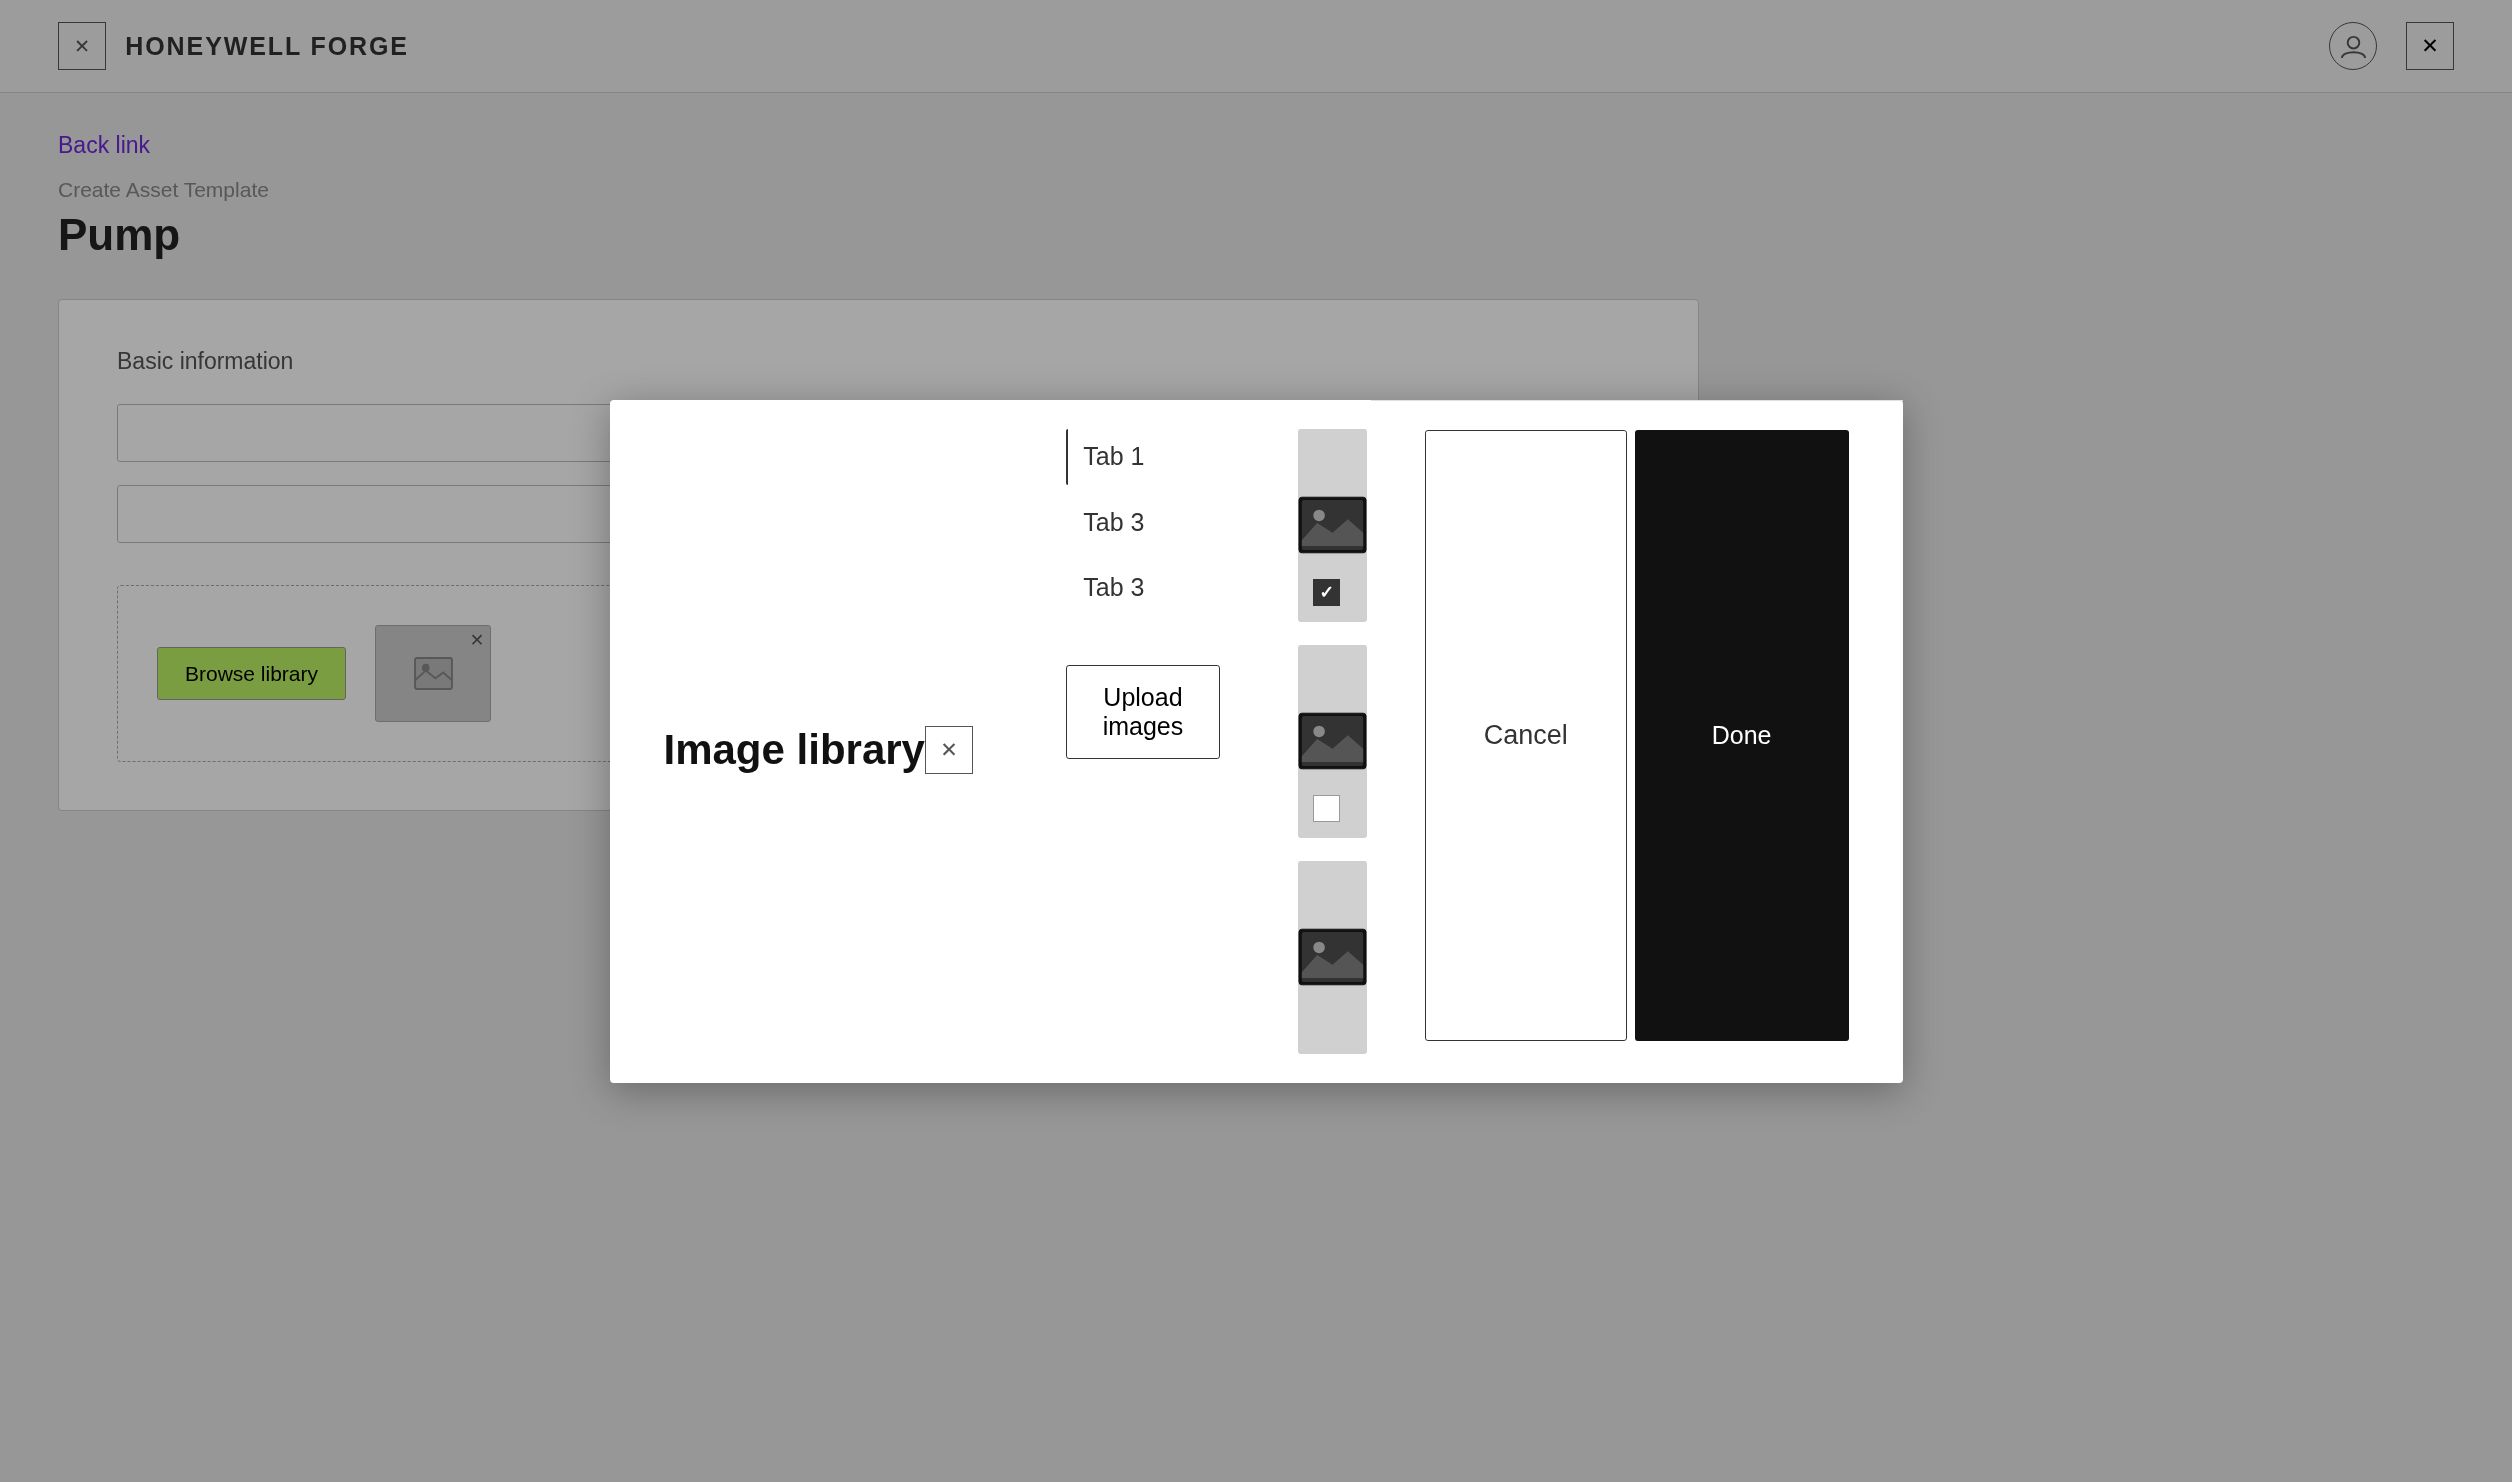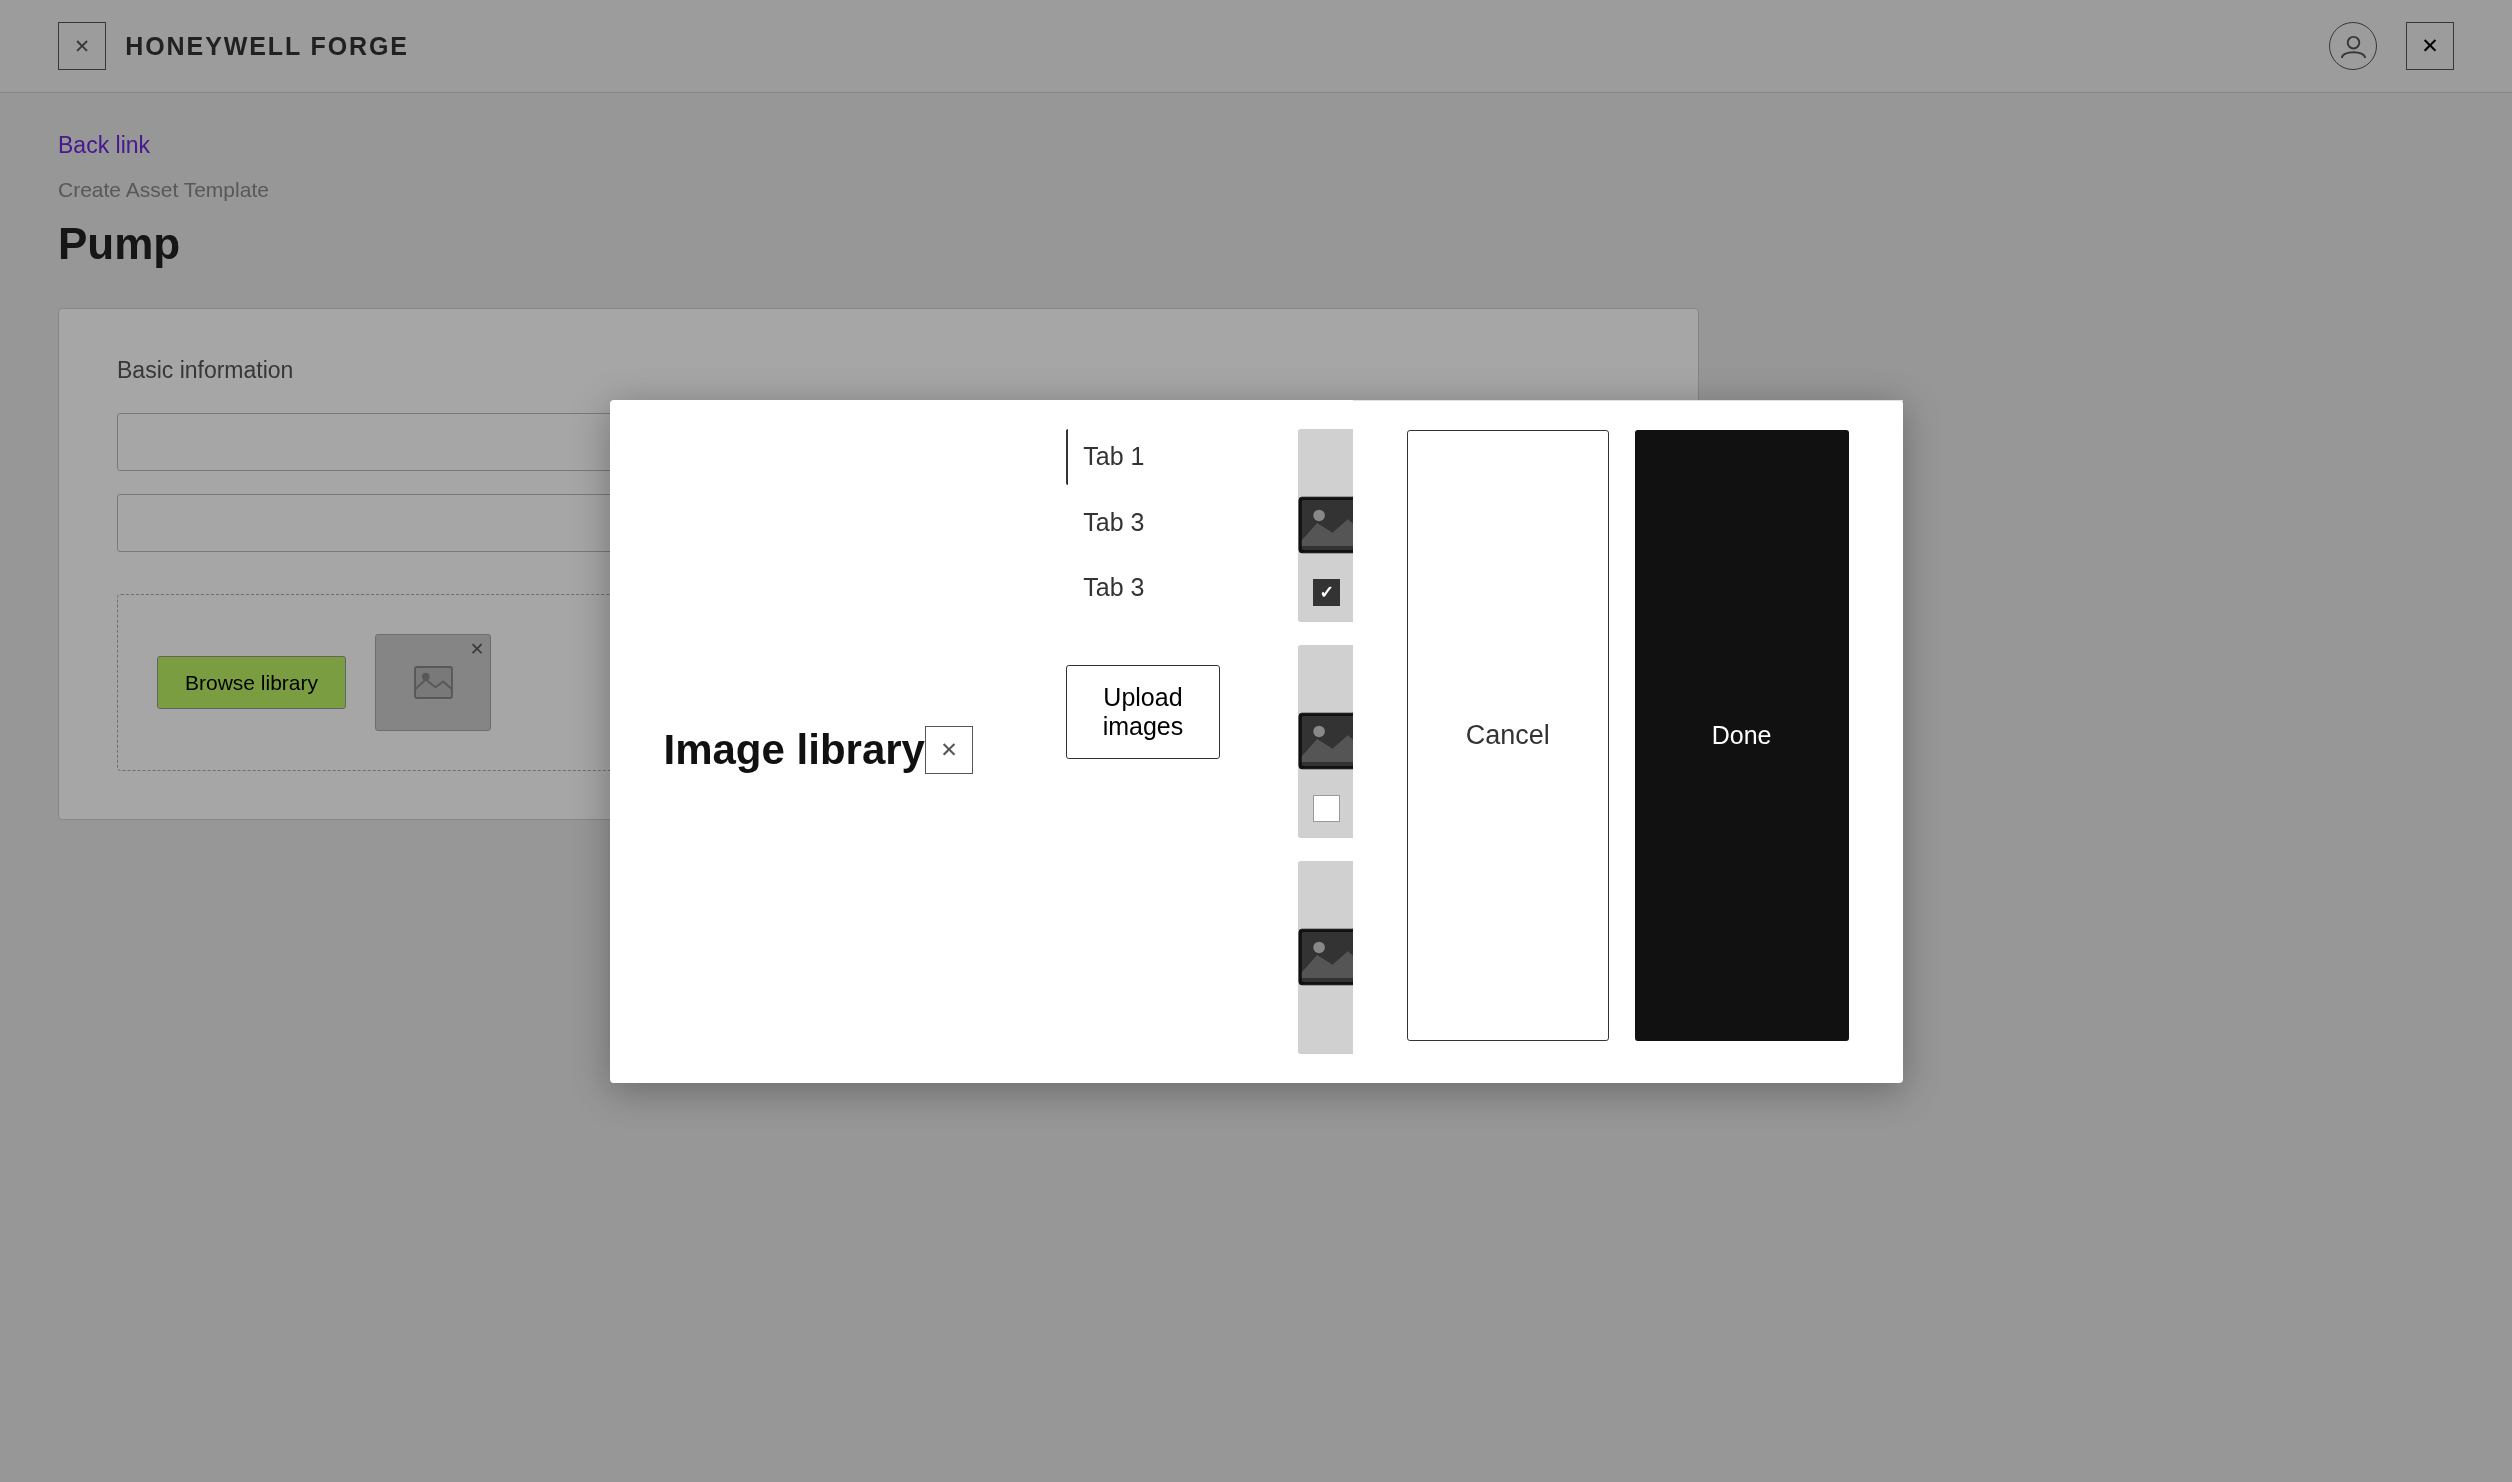--- a/index.html
+++ b/index.html
@@ -90,21 +90,21 @@
     .back-link {
       font-size: 23px;
       color: #6d28d9;
       margin-bottom: 19px;
       cursor: pointer;
     }
 
     .breadcrumb {
       font-size: 21px;
       color: #888;
-      margin-bottom: 17px;
+      margin-bottom: 8px;
     }
 
     .page-title {
       font-size: 44px;
       font-weight: bold;
       color: #222;
       margin-bottom: 39px;
     }
 
     .form-card {
@@ -308,21 +308,21 @@
       border-radius: 2.9px;
       align-self: flex-start;
       margin-top: 9.7px;
     }
 
     
     .modal-footer {
       padding: 29px 54px 42px 54px;
       display: flex;
       justify-content: flex-end;
-      gap: 26px;
+      gap: 8px;
       border-top: 1px solid #e0e0e0;
     }
 
     .btn-cancel {
       padding: 21px 58px;
       font-size: 27px;
       background: #fff;
       border: 1.4px solid #333;
       cursor: pointer;
       border-radius: 2.9px;

